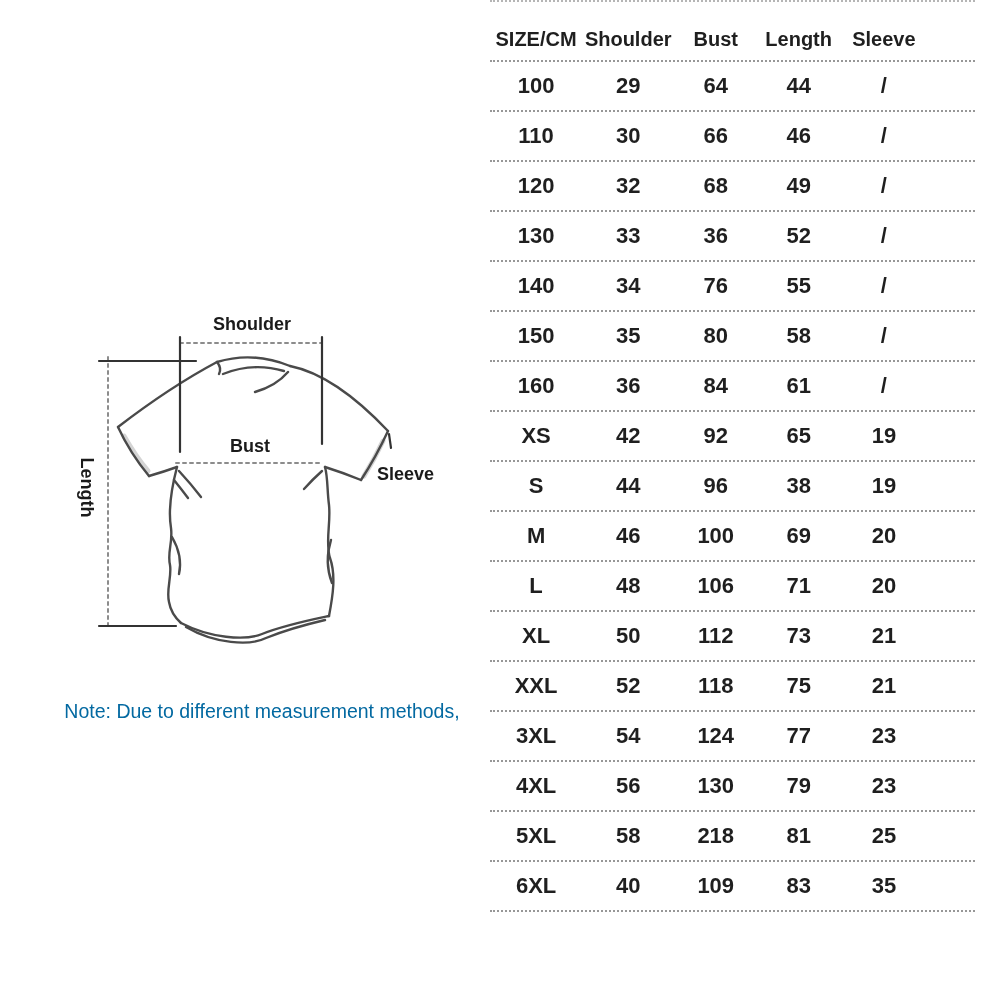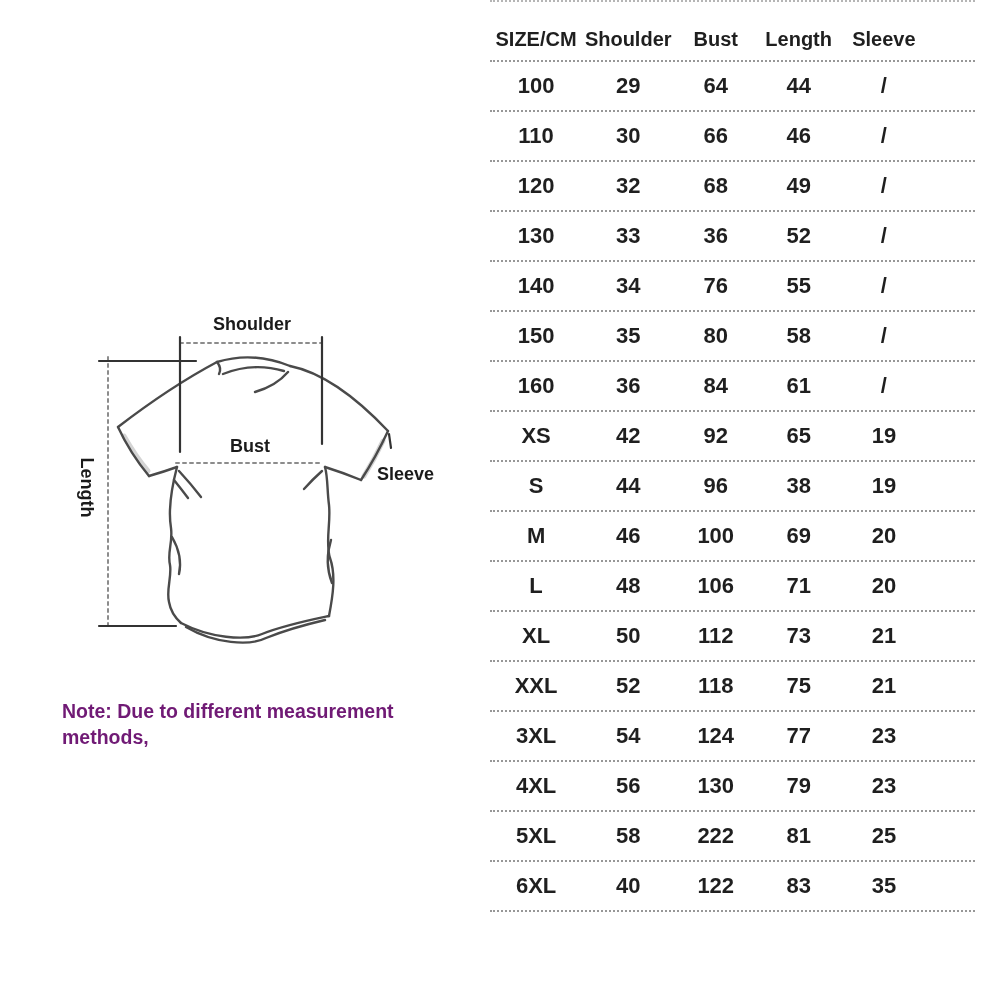--- a/index.html
+++ b/index.html
@@ -18,21 +18,21 @@
   
   .diagram-svg{position:absolute;left:55px;top:295px;width:400px;height:370px;}
   .lbl{position:absolute;font-weight:700;font-size:18px;color:#1b1b1b;}
   .lbl-shoulder{left:186px;top:314px;width:132px;text-align:center;}
   .lbl-bust{left:200px;top:436px;width:100px;text-align:center;}
   .lbl-length{left:40px;top:477px;width:92px;text-align:center;transform:rotate(90deg);}
   .lbl-sleeve{left:377px;top:464px;width:60px;text-align:left;}
 
   
   .note{position:absolute;left:62px;top:678px;width:400px;
-        font-size:19.5px;line-height:26px;color:#701a75;font-weight:700;}
+        font-size:19.5px;line-height:26px;color:#0369a1;font-weight:400;text-align:center;}
 </style>
 </head>
 <body>
 
 <svg class="diagram-svg" viewBox="55 295 400 370">
   <g fill="none" stroke-linecap="round" stroke-linejoin="round">
 
     <path d="M124,436 Q136,457 148,471" stroke="#c2c2c2" stroke-width="5" opacity="0.7"></path>
     <path d="M383,441 Q374,460 364,476" stroke="#c2c2c2" stroke-width="5" opacity="0.7"></path>
 
@@ -191,25 +191,25 @@
       <div class="tr">
         <div class="td c0">4XL</div>
         <div class="td c1">56</div>
         <div class="td c2">130</div>
         <div class="td c3">79</div>
         <div class="td c4">23</div>
       </div>
       <div class="tr">
         <div class="td c0">5XL</div>
         <div class="td c1">58</div>
-        <div class="td c2">222</div>
+        <div class="td c2">218</div>
         <div class="td c3">81</div>
         <div class="td c4">25</div>
       </div>
       <div class="tr">
         <div class="td c0">6XL</div>
         <div class="td c1">40</div>
-        <div class="td c2">122</div>
+        <div class="td c2">109</div>
         <div class="td c3">83</div>
         <div class="td c4">35</div>
       </div>
     </div>
 </div>
 
 </body></html>

